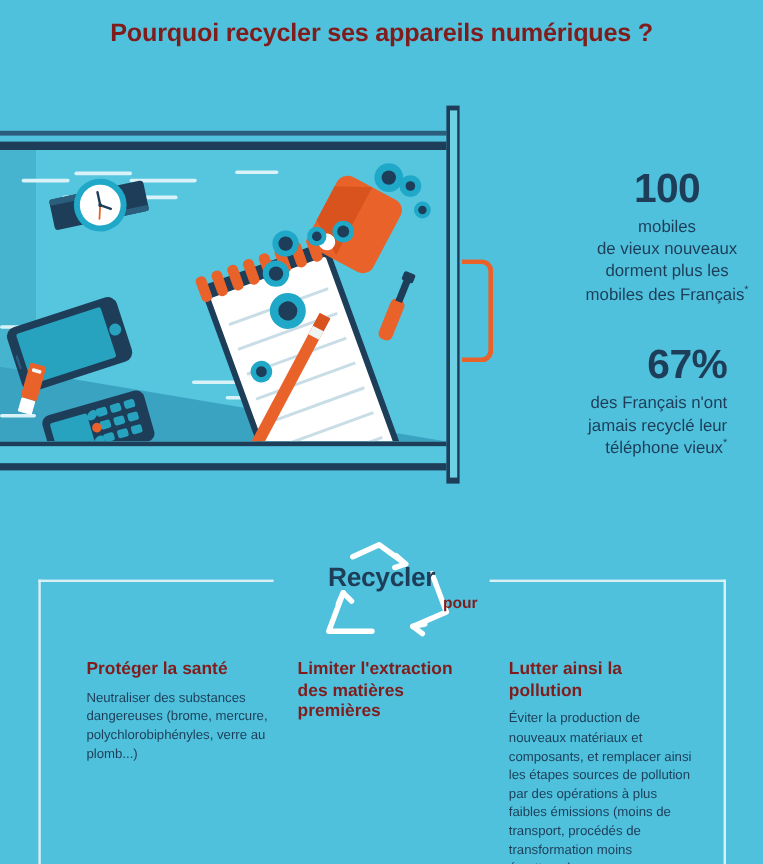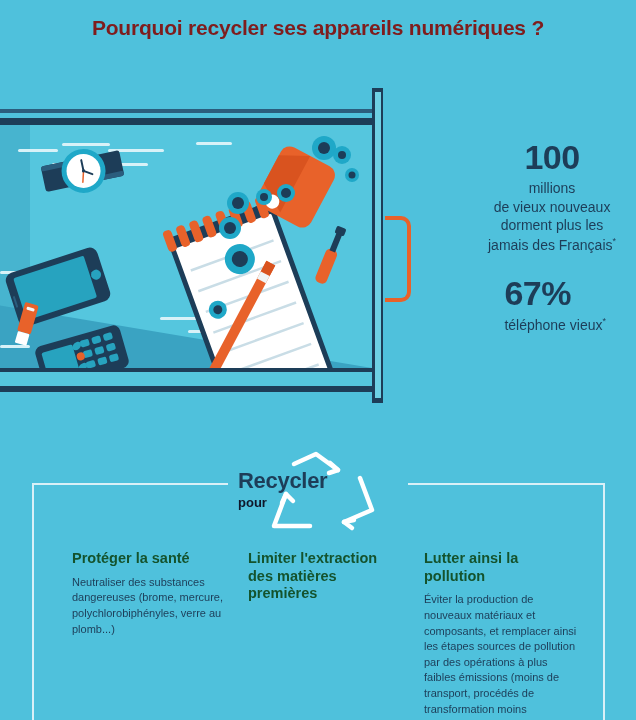--- a/index.html
+++ b/index.html
@@ -131,21 +131,21 @@
     font-weight: bold;
     line-height: 1.05;
     letter-spacing: -0.5px;
   }
   .stat-lines {
     font-size: 14px;
     line-height: 1.35;
     margin-top: 3px;
   }
   .stat-1 { left: 455px; top: 140px; text-align: center; margin-left: 33px; }
-  .stat-2 { right: 30px; top: 276px; }
+  .stat-2 { right: 30px; top: 287px; text-align: right; }
   sup.fn { font-size: 9px; vertical-align: super; }
 
   
   .frame {
     position: absolute;
     left: 32px;
     top: 483px;
     width: 573px;
     height: 237px;
     border: 2px solid #d9f0f7;
@@ -167,50 +167,50 @@
     left: 238px;
     top: 448px;
     width: 160px;
     height: 92px;
   }
   .recycle svg { display: block; }
   .recycle-word {
     position: absolute;
     left: 0; top: 20px;
     width: 160px;
-    text-align: left;
+    text-align: center;
     font-size: 22px;
     font-weight: bold;
     color: #1d3d58;
     letter-spacing: -0.3px;
   }
   .recycle-sub {
     position: absolute;
     left: 0; top: 47px;
     width: 160px;
-    text-align: left;
+    text-align: right;
     font-size: 13px;
     font-weight: bold;
-    color: #0f172a;
+    color: #7f1d1d;
   }
 
   
   .cols {
     position: absolute;
     left: 72px;
     top: 550px;
     width: 540px;
     display: flex;
     gap: 18px;
   }
   .col { width: 158px; }
   .col-head {
     font-size: 14.5px;
     font-weight: bold;
-    color: #14532d;
+    color: #7f1d1d;
     line-height: 1.22;
     margin-bottom: 7px;
   }
   .col-body {
     font-size: 11px;
     line-height: 1.42;
     color: #1d3d58;
   }
   .col-3 .col-body { color: #1d3d58; }
 </style>
@@ -372,30 +372,32 @@
     <div class="drawer-front"></div>
     <div class="drawer-front-line"></div>
     <div class="drawer-side"></div>
     <div class="drawer-side-inner"></div>
     <div class="drawer-handle"></div>
   </div>
 
   <div class="stat stat-1">
     <div class="stat-num">100</div>
     <div class="stat-lines">
-      <div>millions</div>
+      <div>mobiles</div>
       <div>de vieux nouveaux</div>
       <div>dorment plus les</div>
-      <div><span>jamais des Français</span><sup class="fn">*</sup></div>
+      <div><span>mobiles des Français</span><sup class="fn">*</sup></div>
     </div>
   </div>
 
   <div class="stat stat-2">
     <div class="stat-num">67%</div>
     <div class="stat-lines">
+      <div>des Français n'ont</div>
+      <div>jamais recyclé leur</div>
       <div><span>téléphone vieux</span><sup class="fn">*</sup></div>
     </div>
   </div>
 
   <div class="frame"></div>
   <div class="frame-notch"></div>
 
   <div class="recycle">
     <svg width="160" height="92" viewBox="0 0 160 92">
       <g fill="none" stroke="#ffffff" stroke-width="4.5" stroke-linecap="round" stroke-linejoin="round">

